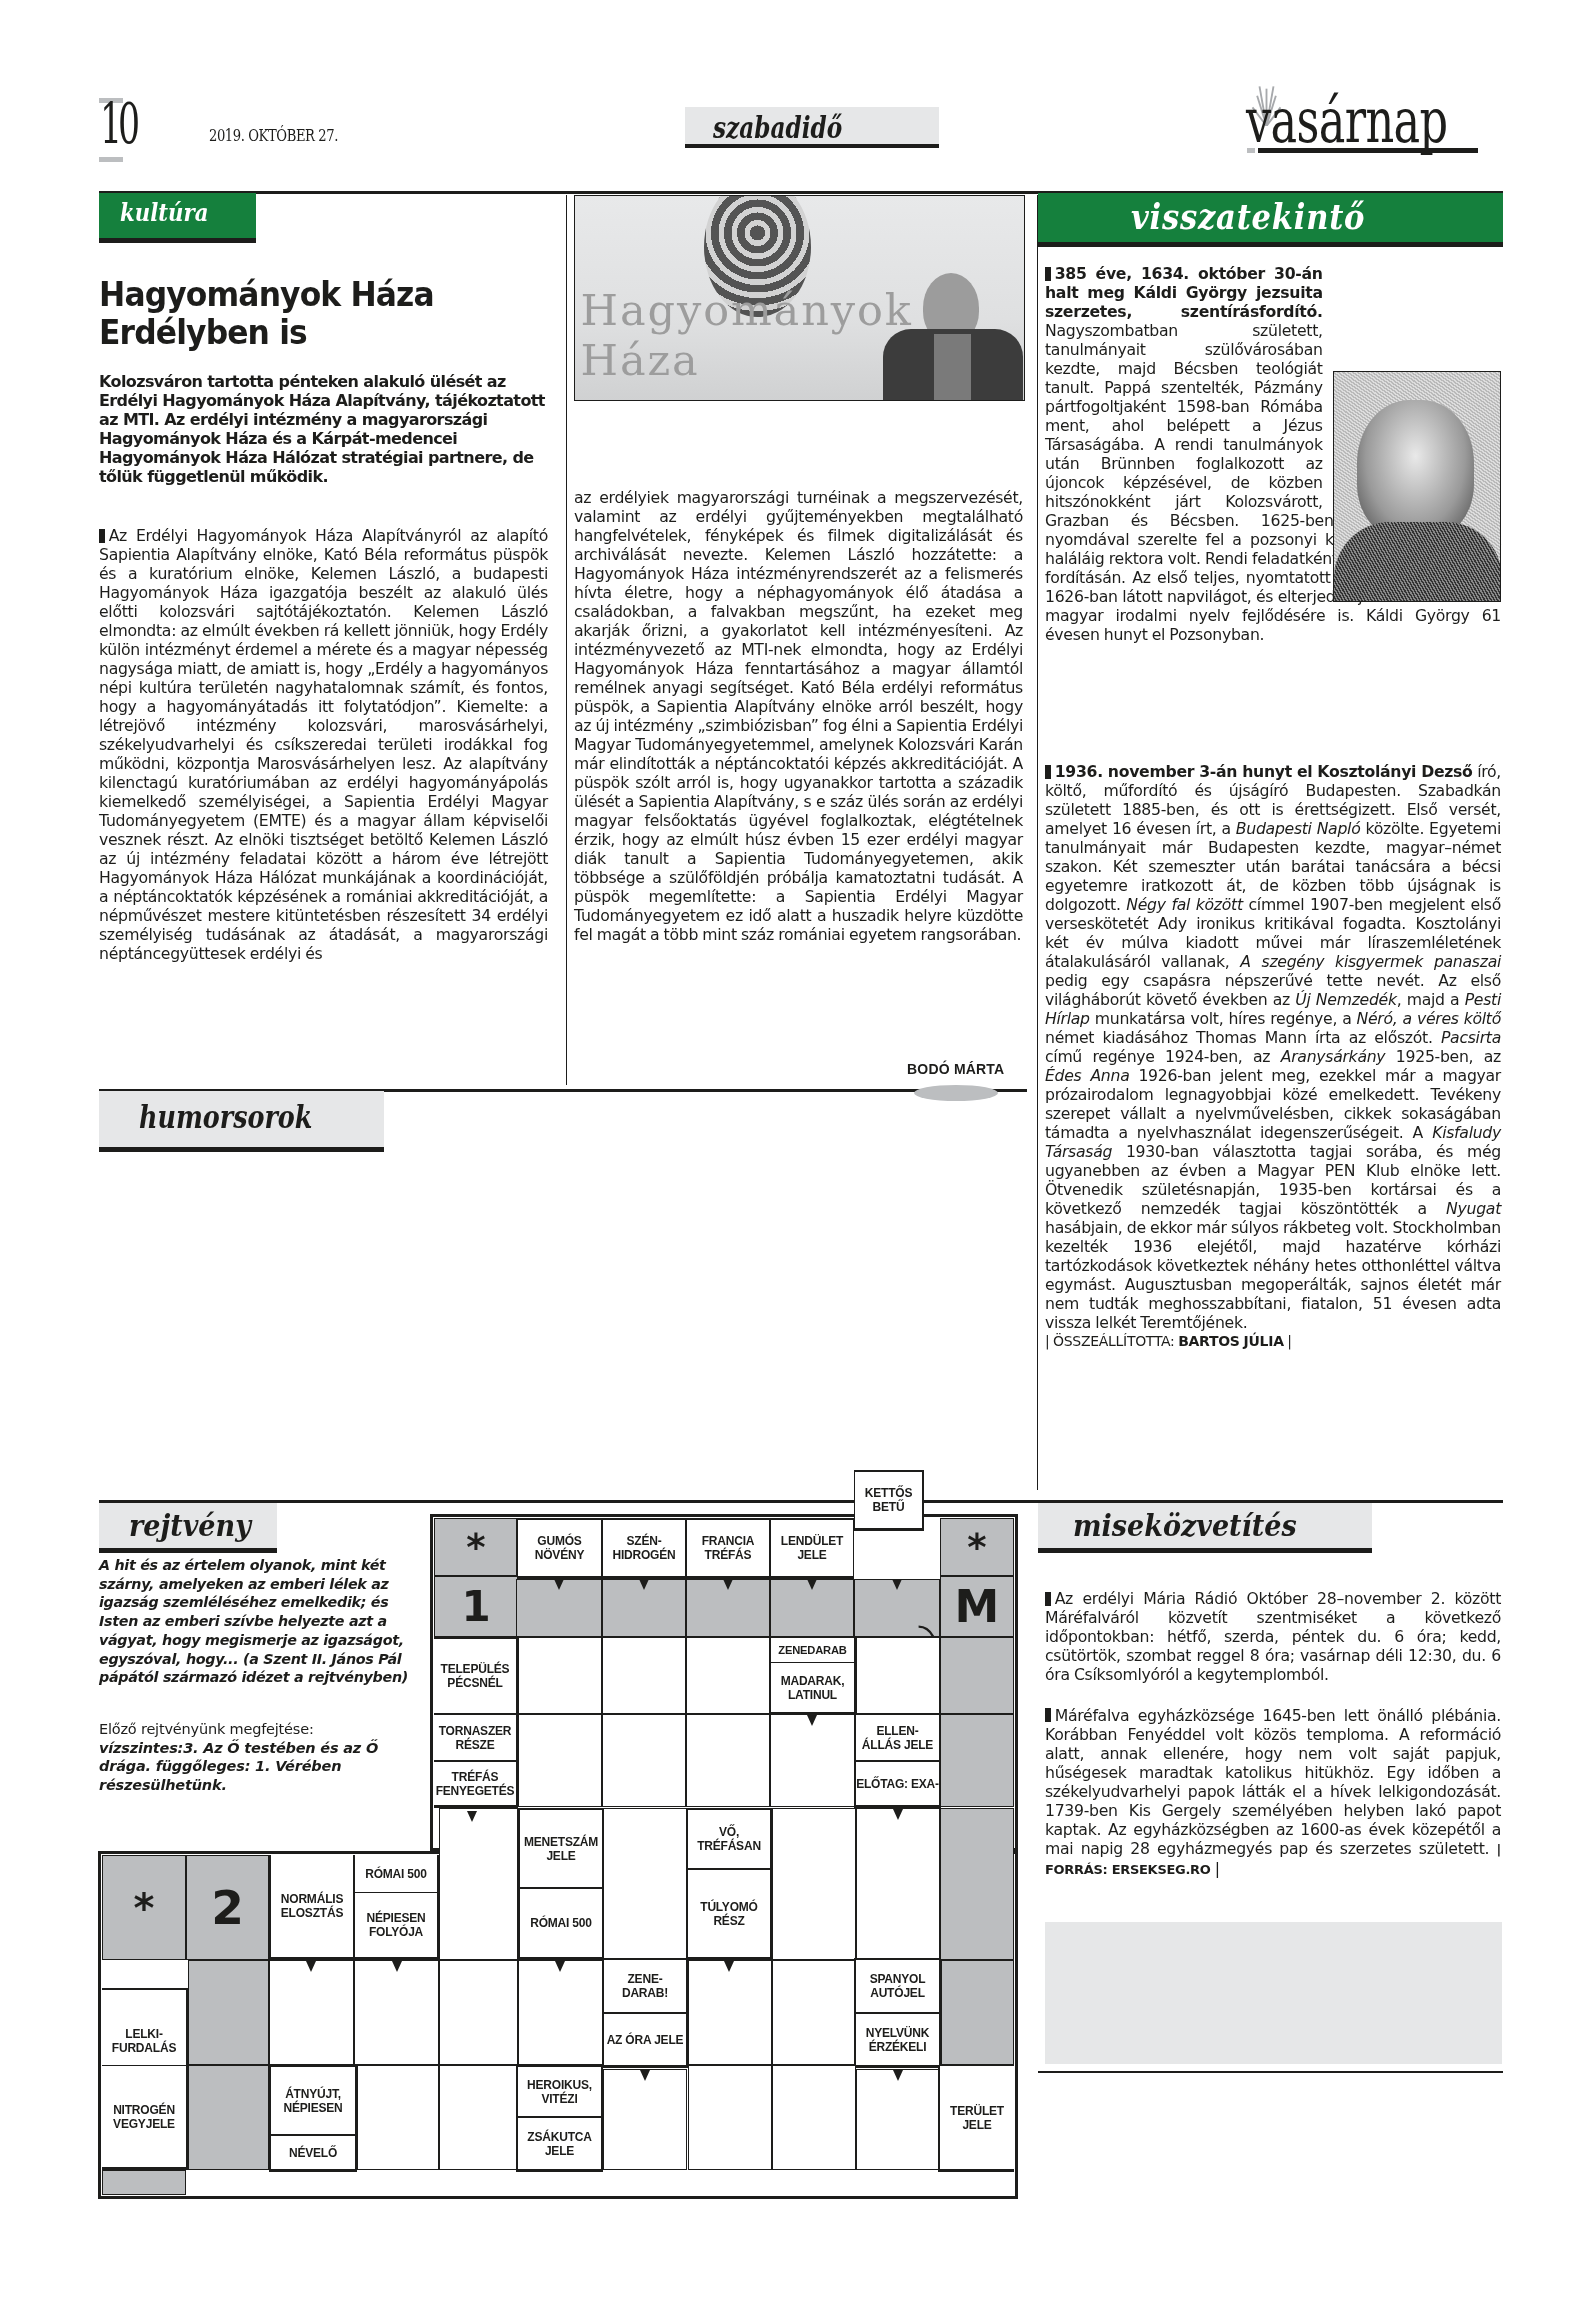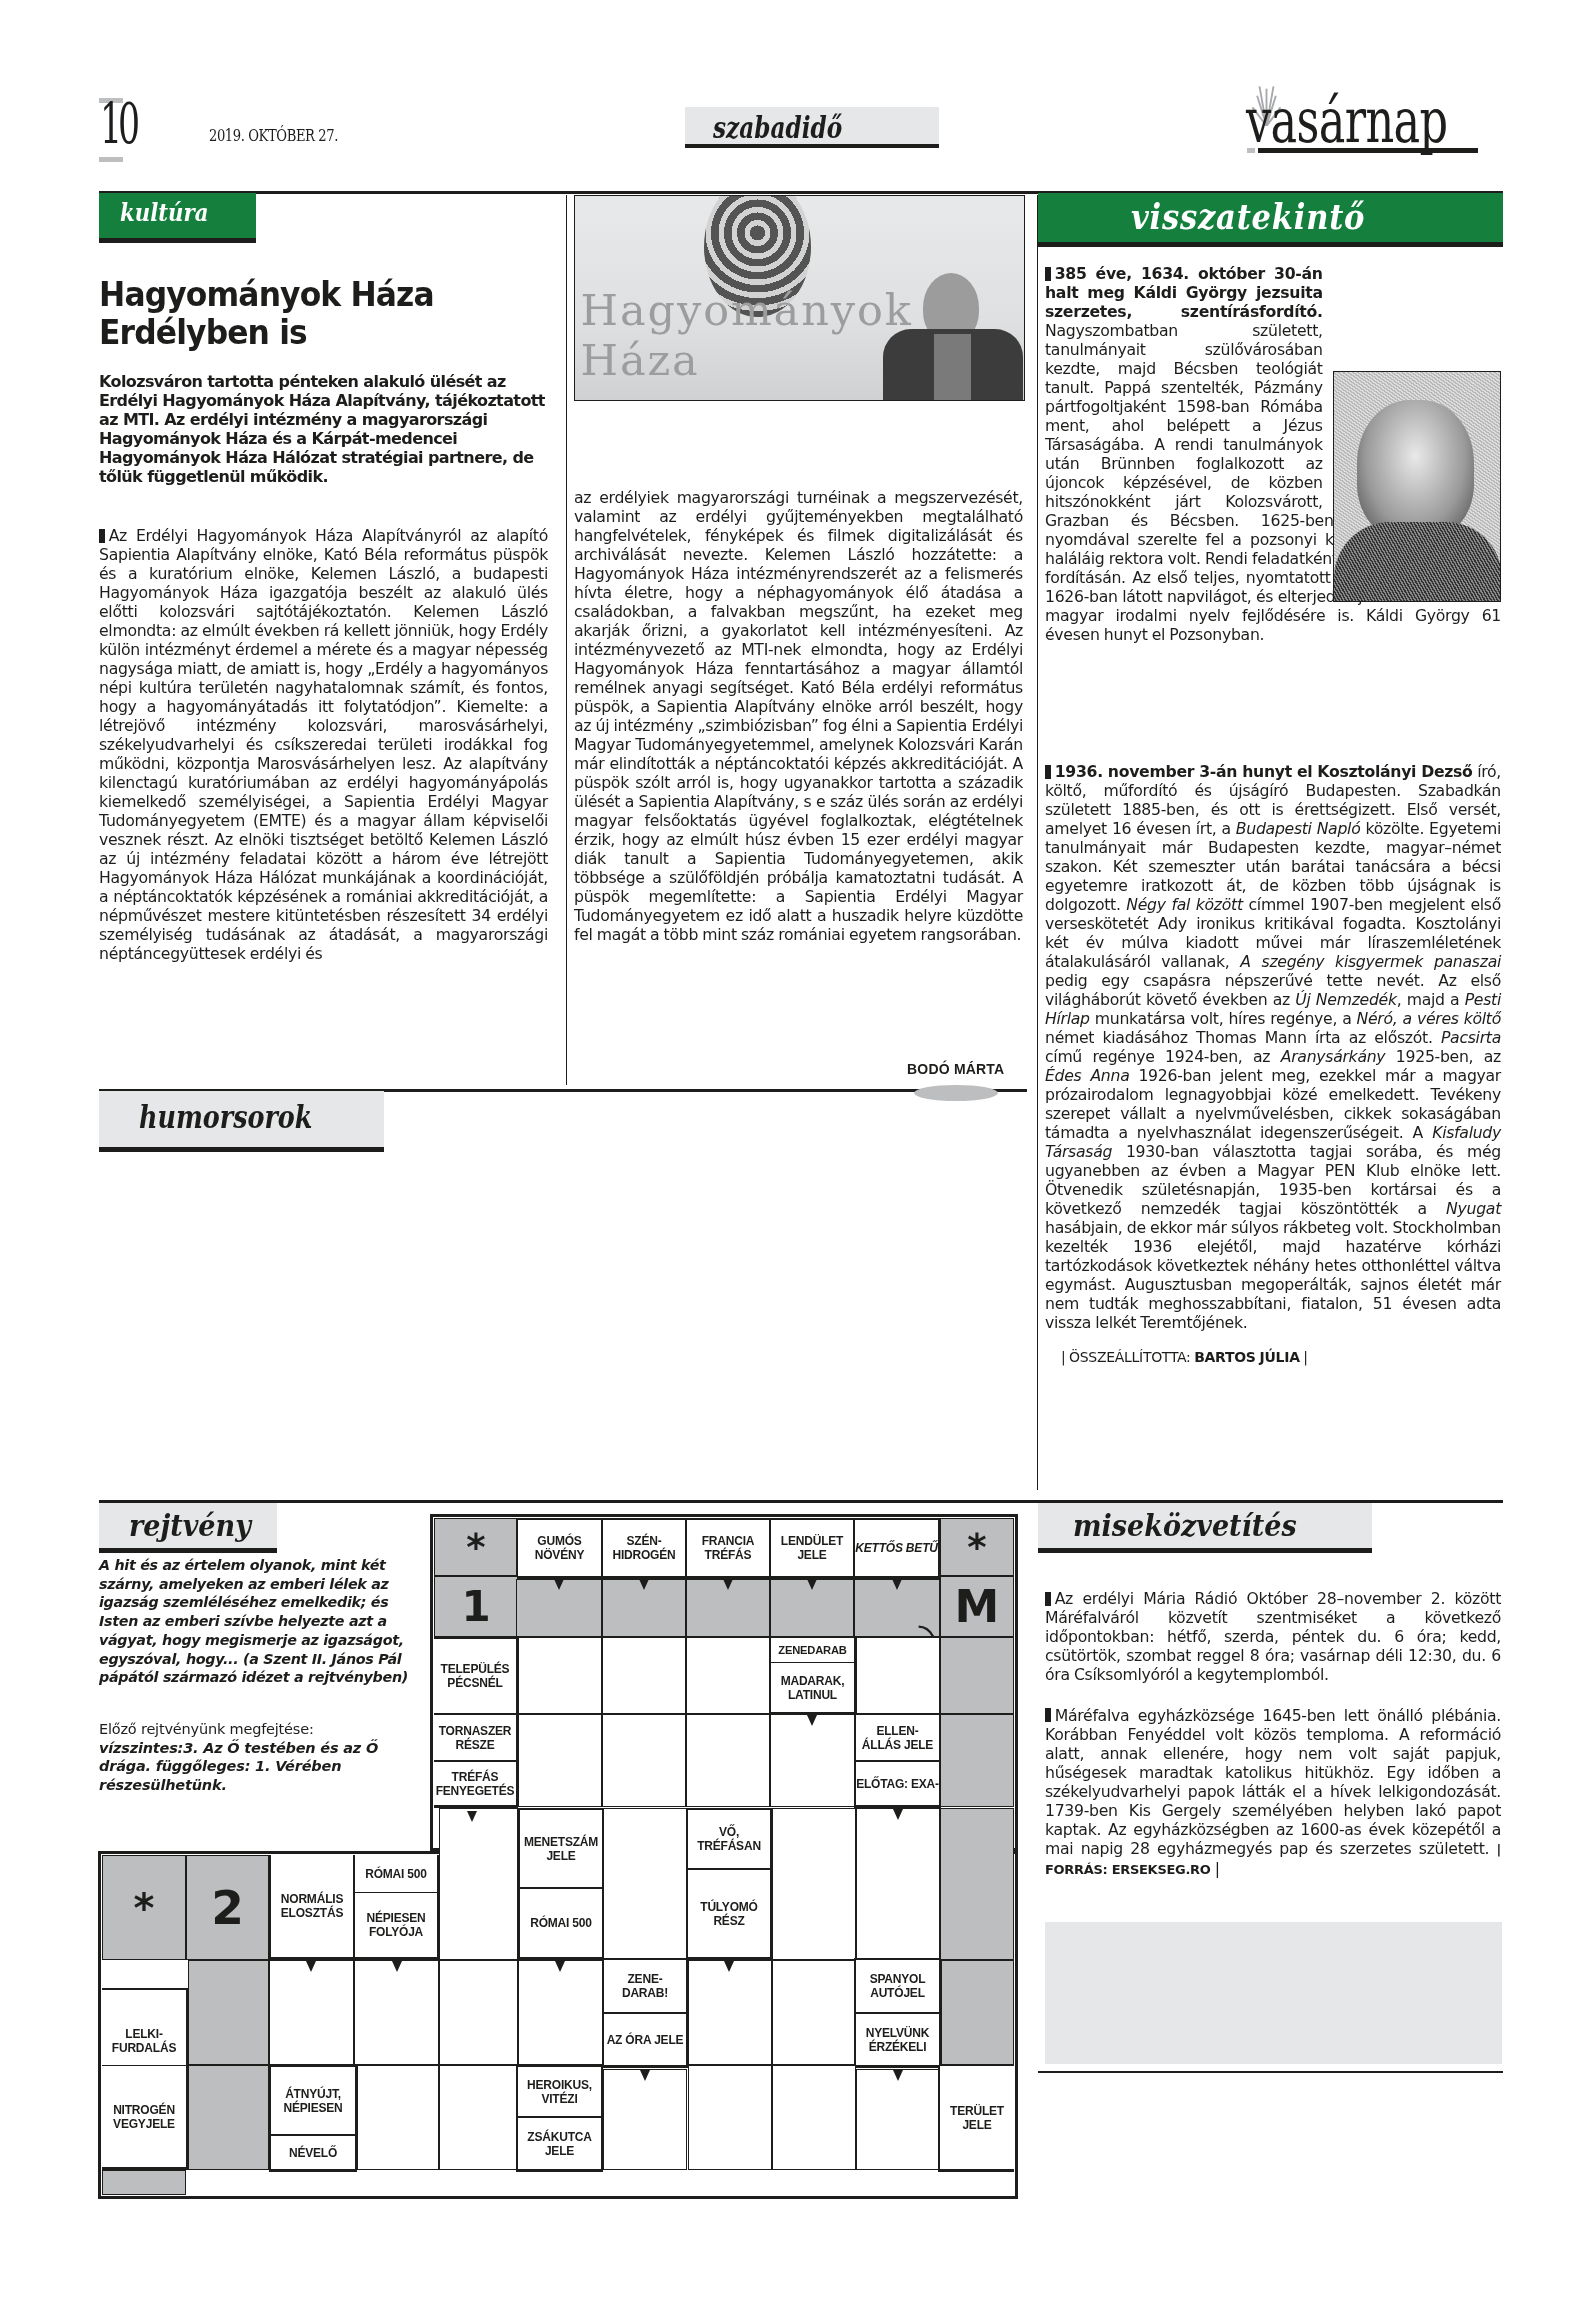--- a/index.html
+++ b/index.html
@@ -109,21 +109,21 @@
     <span class="sq" data-name="paragraph-marker"></span><b>385 éve, 1634. október 30-án halt meg Káldi György jezsuita szerzetes, szentírásfordító.</b>
     <span>Nagyszombatban született, tanulmányait szülővárosában kezdte, majd Bécsben teológiát tanult. Pappá szentelték, Pázmány pártfogoltjaként 1598-ban Rómába ment, ahol belépett a Jézus Társaságába. A rendi tanulmányok után Brünnben foglalkozott az újoncok képzésével, de közben hitszónokként járt Kolozsvárott, Grazban és Bécsben. 1625-ben megalapította és nyomdával szerelte fel a pozsonyi kollégiumot, amelynek haláláig rektora volt. Rendi feladatként dolgozott a Szentírás fordításán. Az első teljes, nyomtatott katolikus </span><i>Szent Biblia</i><span> 1626-ban látott napvilágot, és elterjedve jelentősen hatott a magyar irodalmi nyelv fejlődésére is. Káldi György 61 évesen hunyt el Pozsonyban.</span>
   </p>
 </div>
 <style>
   [data-name="kaldi-portrait"]{float:right;position:relative!important;margin:1.9px 0 3.7px 10.3px;}
 </style>
 
 <div class="abs body-text" data-name="visszatekinto-item-kosztolanyi" style="left:1045px;top:762px;width:456px;">
   <p style="margin:0;"><span class="sq" data-name="paragraph-marker"></span><b>1936. november 3-án hunyt el Kosztolányi Dezső</b><span id="kosz-parts" data-name="kosztolanyi-text"><span> író, költő, műfordító és újságíró Budapesten. Szabadkán született 1885-ben, és ott is érettségizett. Első versét, amelyet 16 évesen írt, a </span><i>Budapesti Napló</i><span> közölte. Egyetemi tanulmányait már Budapesten kezdte, magyar–német szakon. Két szemeszter után barátai tanácsára a bécsi egyetemre iratkozott át, de közben több újságnak is dolgozott. </span><i>Négy fal között</i><span> címmel 1907-ben megjelent első verseskötetét Ady ironikus kritikával fogadta. Kosztolányi két év múlva kiadott művei már líraszemléletének átalakulásáról vallanak, </span><i>A szegény kisgyermek panaszai</i><span> pedig egy csapásra népszerűvé tette nevét. Az első világháborút követő években az </span><i>Új Nemzedék</i><span>, majd a </span><i>Pesti Hírlap</i><span> munkatársa volt, híres regénye, a </span><i>Néró, a véres költő</i><span> német kiadásához Thomas Mann írta az előszót. </span><i>Pacsirta</i><span> című regénye 1924-ben, az </span><i>Aranysárkány</i><span> 1925-ben, az </span><i>Édes Anna</i><span> 1926-ban jelent meg, ezekkel már a magyar prózairodalom legnagyobbjai közé emelkedett. Tevékeny szerepet vállalt a nyelvművelésben, cikkek sokaságában támadta a nyelvhasználat idegenszerűségeit. A </span><i>Kisfaludy Társaság</i><span> 1930-ban választotta tagjai sorába, és még ugyanebben az évben a Magyar PEN Klub elnöke lett. Ötvenedik születésnapján, 1935-ben kortársai és a következő nemzedék tagjai köszöntötték a </span><i>Nyugat</i><span> hasábjain, de ekkor már súlyos rákbeteg volt. Stockholmban kezelték 1936 elejétől, majd hazatérve kórházi tartózkodások következtek néhány hetes otthonléttel váltva egymást. Augusztusban megoperálták, sajnos életét már nem tudták meghosszabbítani, fiatalon, 51 évesen adta vissza lelkét Teremtőjének.</span></span></p>
-  <p style="margin:16px;font-size:14px;">
+  <p style="margin:0;font-size:14px;">
     <span>| ÖSSZEÁLLÍTOTTA:</span>
     <b data-name="credit-name">BARTOS JÚLIA</b>
     <span>|</span>
   </p>
 </div>
 
 <div class="rule" data-name="lower-section-rule" style="left:99px;top:1500px;width:1404px;height:2.8px;"></div>
 
 <div class="label-box" data-name="section-label-misekozvetites" style="left:1038px;top:1503px;width:334px;height:50px;">
   <div class="label-text" style="left:35px;top:4.7px;font-size:30px;transform:scaleX(0.9);transform-origin:left;">miseközvetítés</div>
@@ -156,21 +156,21 @@
 
   <div class="abs" data-name="grid-frame-top" style="left:430px;top:1514px;width:588px;height:337px;border:3.7px solid #1d1d1b;box-sizing:border-box;"></div>
   <div class="abs" data-name="grid-frame-bottom" style="left:98px;top:1851px;width:920px;height:348px;border:3.7px solid #1d1d1b;box-sizing:border-box;"></div>
 
   <div class="cell g" data-name="grid-cell-star" style="left:434px;top:1518px;width:84px;height:58px;"></div>
   <div class="big" data-name="star-marker" style="left:434px;top:1518px;width:84px;height:58px;font-size:37px;">*</div>
   <div class="clue" data-name="clue-gumos" style="left:516px;top:1518px;width:86px;height:61px;border-width:2.8px 0.9px 3.7px 2.8px;">GUMÓS NÖVÉNY</div>
   <div class="clue" data-name="clue-szen" style="left:602px;top:1518px;width:84px;height:61px;border-width:2.8px 0.9px 3.7px 0.5px;">SZÉN- HIDROGÉN</div>
   <div class="clue" data-name="clue-francia" style="left:686px;top:1518px;width:84px;height:61px;border-width:2.8px 0.9px 3.7px 0.5px;">FRANCIA TRÉFÁS</div>
   <div class="clue" data-name="clue-lendulet" style="left:770px;top:1518px;width:84px;height:61px;border-width:2.8px 0.9px 3.7px 0.5px;">LENDÜLET JELE</div>
-  <div class="clue" data-name="clue-kettos" style="left:854px;top:1518px;width:86px;height:61px;border-width:2.8px 2.8px 3.7px 0.5px;font-style:italic;">KETTŐS BETŰ</div>
+  <div class="clue" data-name="clue-kettos" style="left:854px;top:1470px;width:70px;height:61px;border-width:2.8px 2.8px 3.7px 0.5px;">KETTŐS BETŰ</div>
   <div class="cell g" data-name="grid-cell-star" style="left:940px;top:1518px;width:74px;height:58px;"></div>
   <div class="big" data-name="star-marker" style="left:940px;top:1518px;width:74px;height:58px;font-size:37px;">*</div>
 
   <div class="cell g" data-name="grid-cell-1" style="left:434px;top:1576px;width:84px;height:61px;"></div>
   <div class="big" data-name="number-1-marker" style="left:434px;top:1576px;width:84px;height:61px;font-size:42px;">1</div>
   <div class="cell g" data-name="solution-cell" style="left:516px;top:1579px;width:86px;height:58px;"></div>
   <div class="cell g" data-name="solution-cell" style="left:602px;top:1579px;width:84px;height:58px;"></div>
   <div class="cell g" data-name="solution-cell" style="left:686px;top:1579px;width:84px;height:58px;"></div>
   <div class="cell g" data-name="solution-cell" style="left:770px;top:1579px;width:84px;height:58px;"></div>
   <div class="cell g" data-name="solution-cell" style="left:854px;top:1579px;width:86px;height:58px;"></div>

